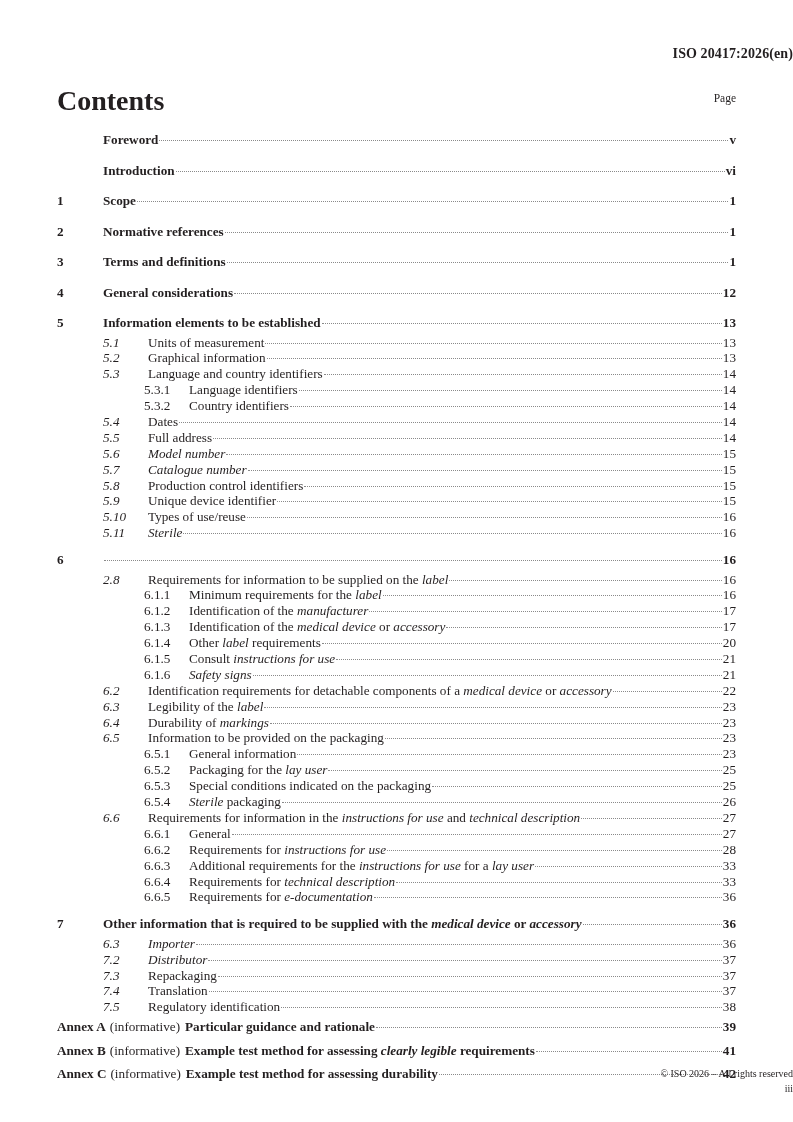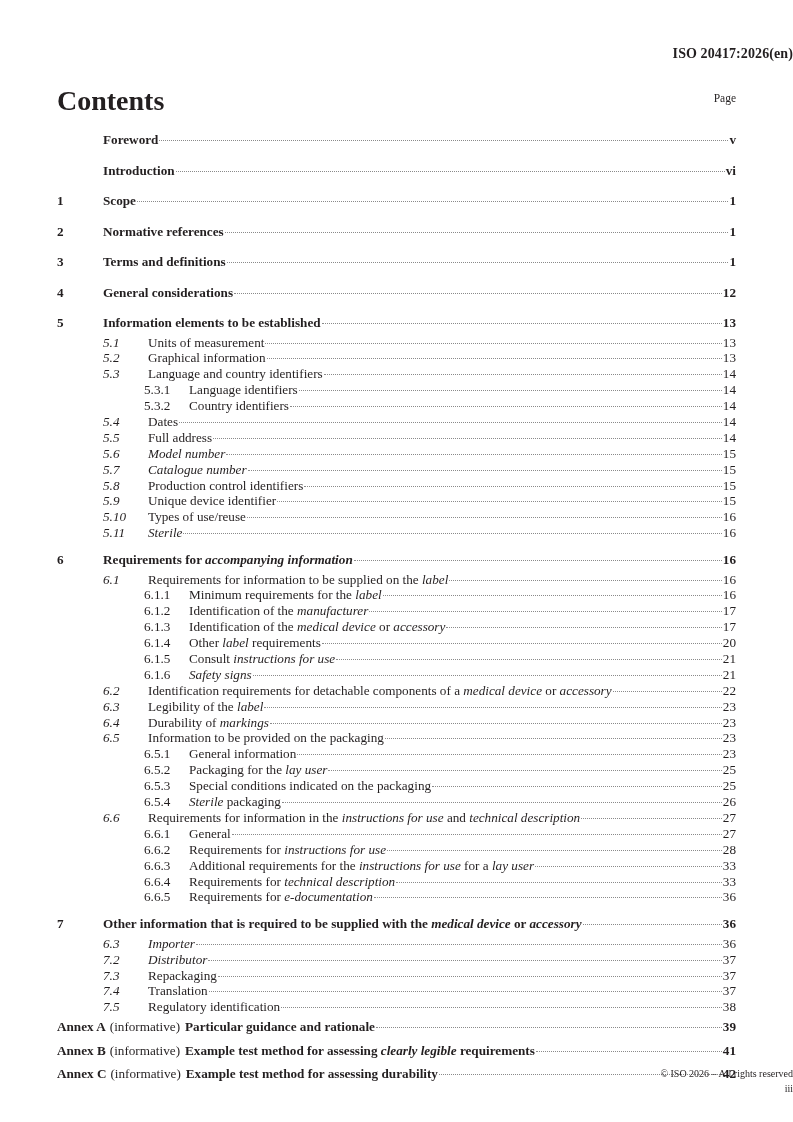--- a/index.html
+++ b/index.html
@@ -167,26 +167,25 @@
       <span class="pg">16</span>
     </div>
     <div class="row l2">
       <span class="num">5.11</span>
       <span class="txt"><i>Sterile</i></span>
       <span class="leader"></span>
       <span class="pg">16</span>
     </div>
     <div class="row l1 gap">
       <span class="num">6</span>
-      <span class="txt"><span>Requirements for </span><i>accompanying information</i></span>
-      <span class="leader"></span>
-      <span class="pg">16</span>
-    </div>
-    <div class="row l2">
-      <span class="num">6.1</span>
+      <span class="leader"></span>
+      <span class="pg">16</span>
+    </div>
+    <div class="row l2">
+      <span class="num">2.8</span>
       <span class="txt"><span>Requirements for information to be supplied on the </span><i>label</i></span>
       <span class="leader"></span>
       <span class="pg">16</span>
     </div>
     <div class="row l3">
       <span class="num">6.1.1</span>
       <span class="txt"><span>Minimum requirements for the </span><i>label</i></span>
       <span class="leader"></span>
       <span class="pg">16</span>
     </div>

